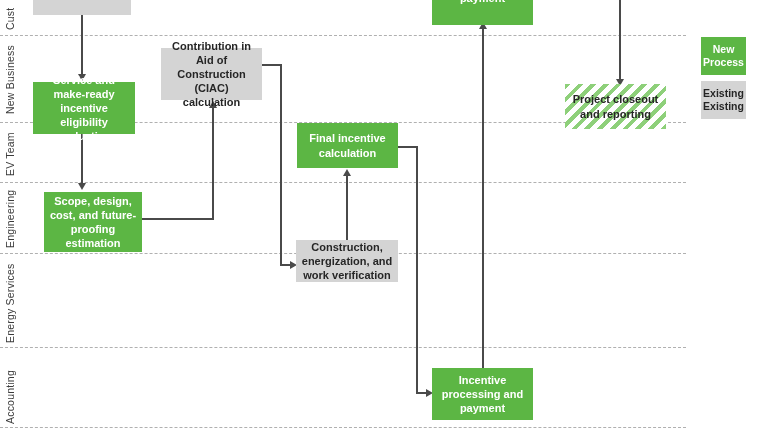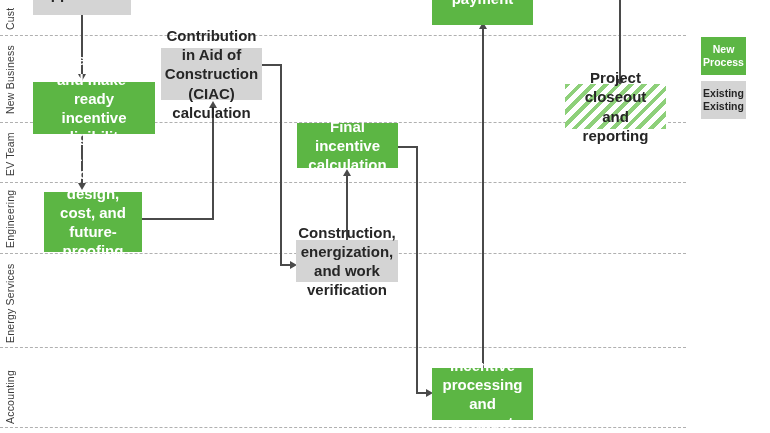--- a/index.html
+++ b/index.html
@@ -8,22 +8,22 @@
 
   
   .lane-divider{position:absolute;left:0;width:686px;height:0;
     border-top:1px dashed #b0b0b0;}
   .lane-label{position:absolute;color:#3b3b3b;font-size:10.5px;font-weight:400;
     letter-spacing:.2px;white-space:nowrap;transform-origin:left top;
     transform:rotate(-90deg);}
 
   
   .node{position:absolute;box-sizing:border-box;display:flex;align-items:center;
-    justify-content:center;text-align:center;font-size:15px;font-weight:bold;
-    line-height:1.28;padding:4px 19px;}
+    justify-content:center;text-align:center;font-size:11px;font-weight:bold;
+    line-height:1.28;padding:4px 5px;}
   .node.green{background:#5CB644;color:#ffffff;}
   .node.gray{background:#d4d4d4;color:#262626;}
   .node.hatch{color:#262626;
     background:repeating-linear-gradient(-45deg,#8ed07a 0px,#8ed07a 4px,#ffffff 4px,#ffffff 9px);text-align:center;}
 
   
   .seg{position:absolute;background:#4a4a4a;}
   .seg.v{width:2px;}
   .seg.h{height:2px;}
   .arrow{position:absolute;width:0;height:0;}
@@ -88,21 +88,21 @@
 
   <div class="seg v" style="left:619px;top:0px;height:80px;"></div>
   <div class="arrow down" style="left:615.5px;top:79px;"></div>
 
   <div class="node gray" style="left:33px;top:-28px;width:98px;height:43px;">application</div>
 
   <div class="node green" style="left:432px;top:-28px;width:101px;height:53px;">payment</div>
 
   <div class="node gray" style="left:161px;top:48px;width:101px;height:52px;">Contribution in Aid of Construction (CIAC) calculation</div>
 
-  <div class="node green" style="left:33px;top:82px;width:122px;height:52px;">Service and make-ready incentive eligibility evaluation</div>
+  <div class="node green" style="left:33px;top:82px;width:102px;height:52px;">Service and make-ready incentive eligibility evaluation</div>
 
   <div class="node hatch" style="left:565px;top:84px;width:101px;height:45px;">Project closeout and reporting</div>
 
   <div class="node green" style="left:297px;top:123px;width:101px;height:45px;">Final incentive calculation</div>
 
   <div class="node green" style="left:44px;top:192px;width:98px;height:60px;">Scope, design, cost, and future-proofing estimation</div>
 
   <div class="node gray" style="left:296px;top:240px;width:102px;height:42px;">Construction, energization, and work verification</div>
 
   <div class="node green" style="left:432px;top:368px;width:101px;height:52px;">Incentive processing and payment</div>

